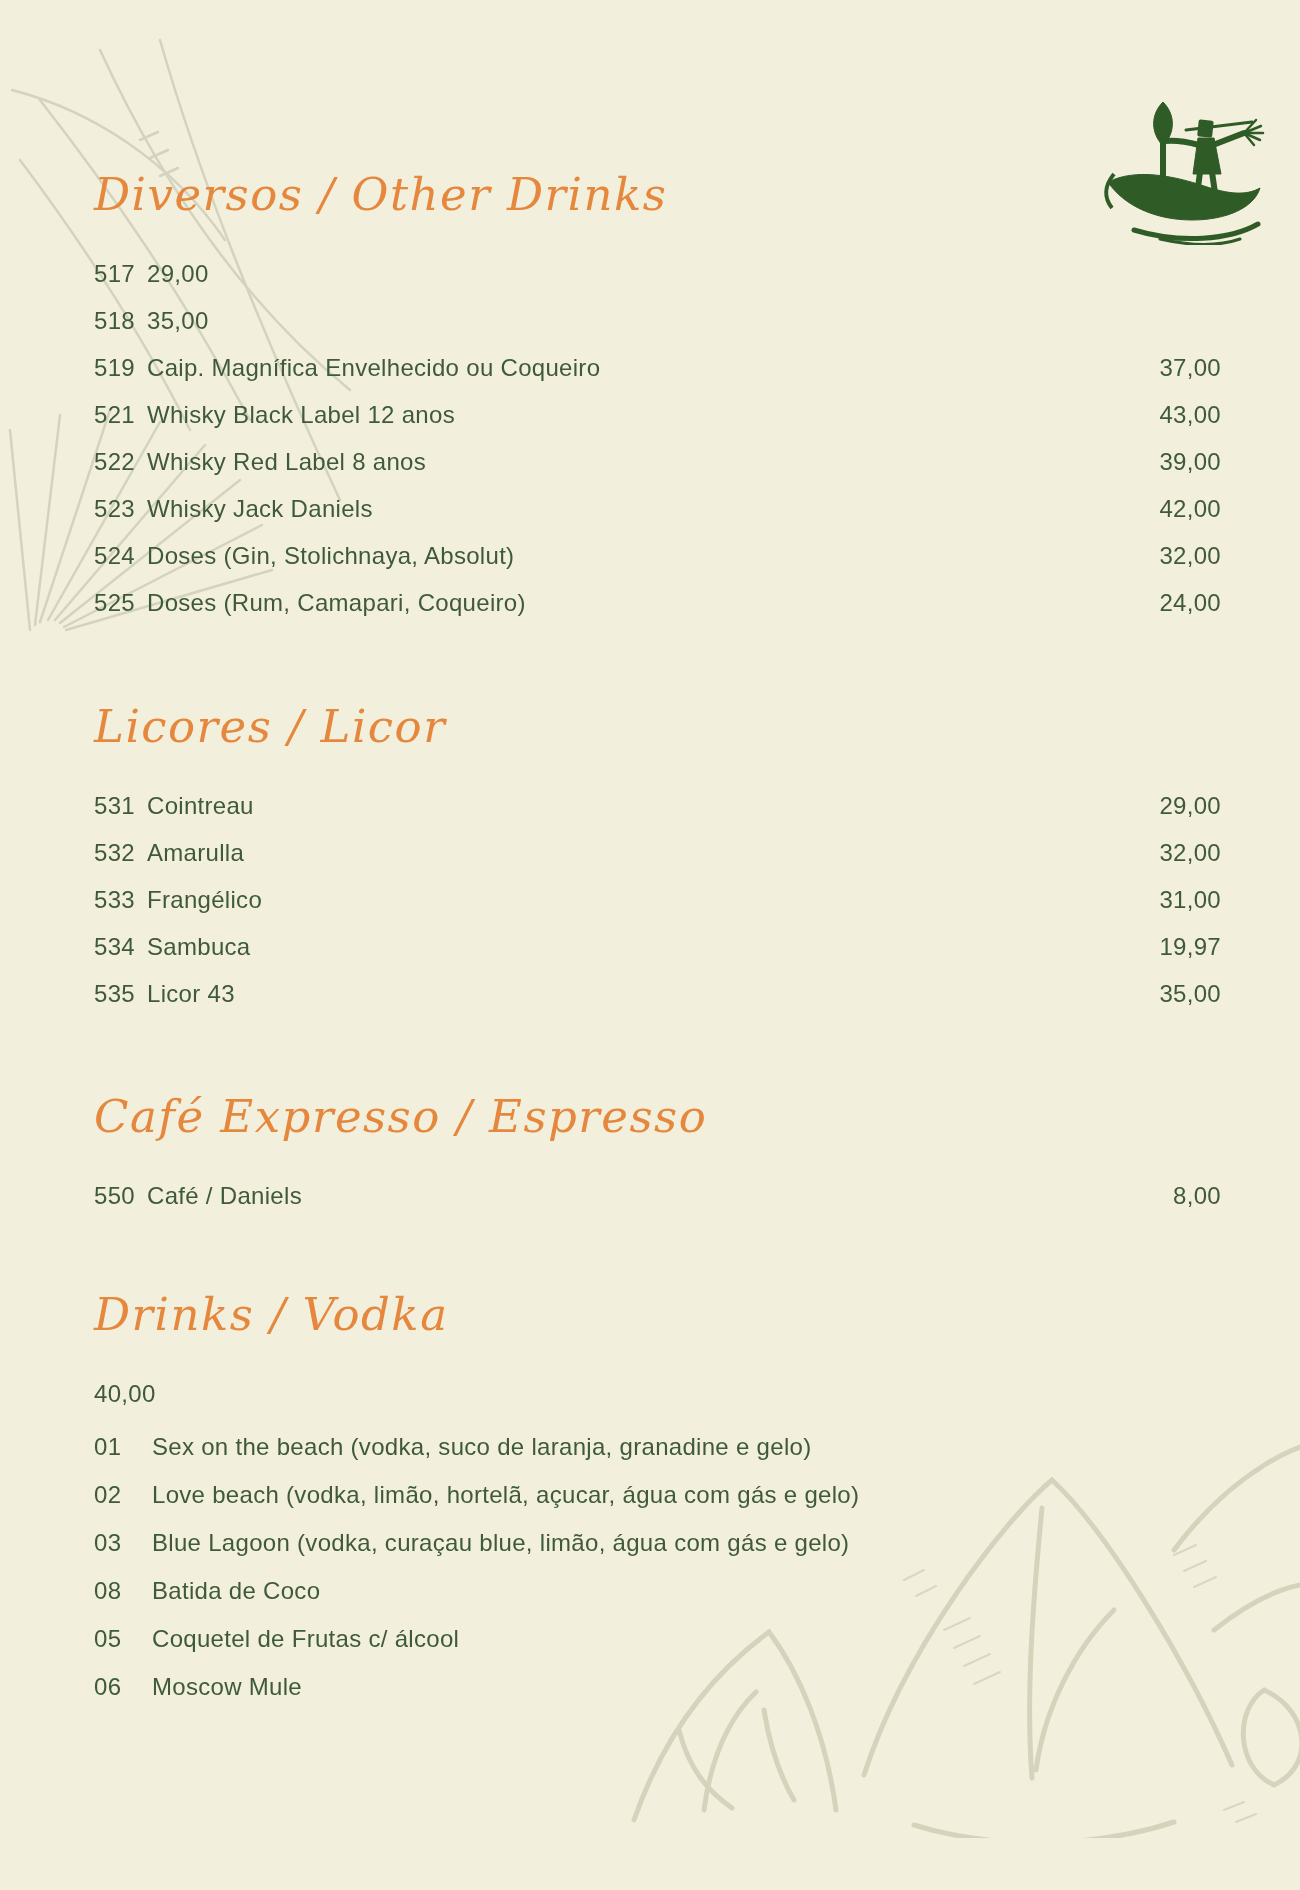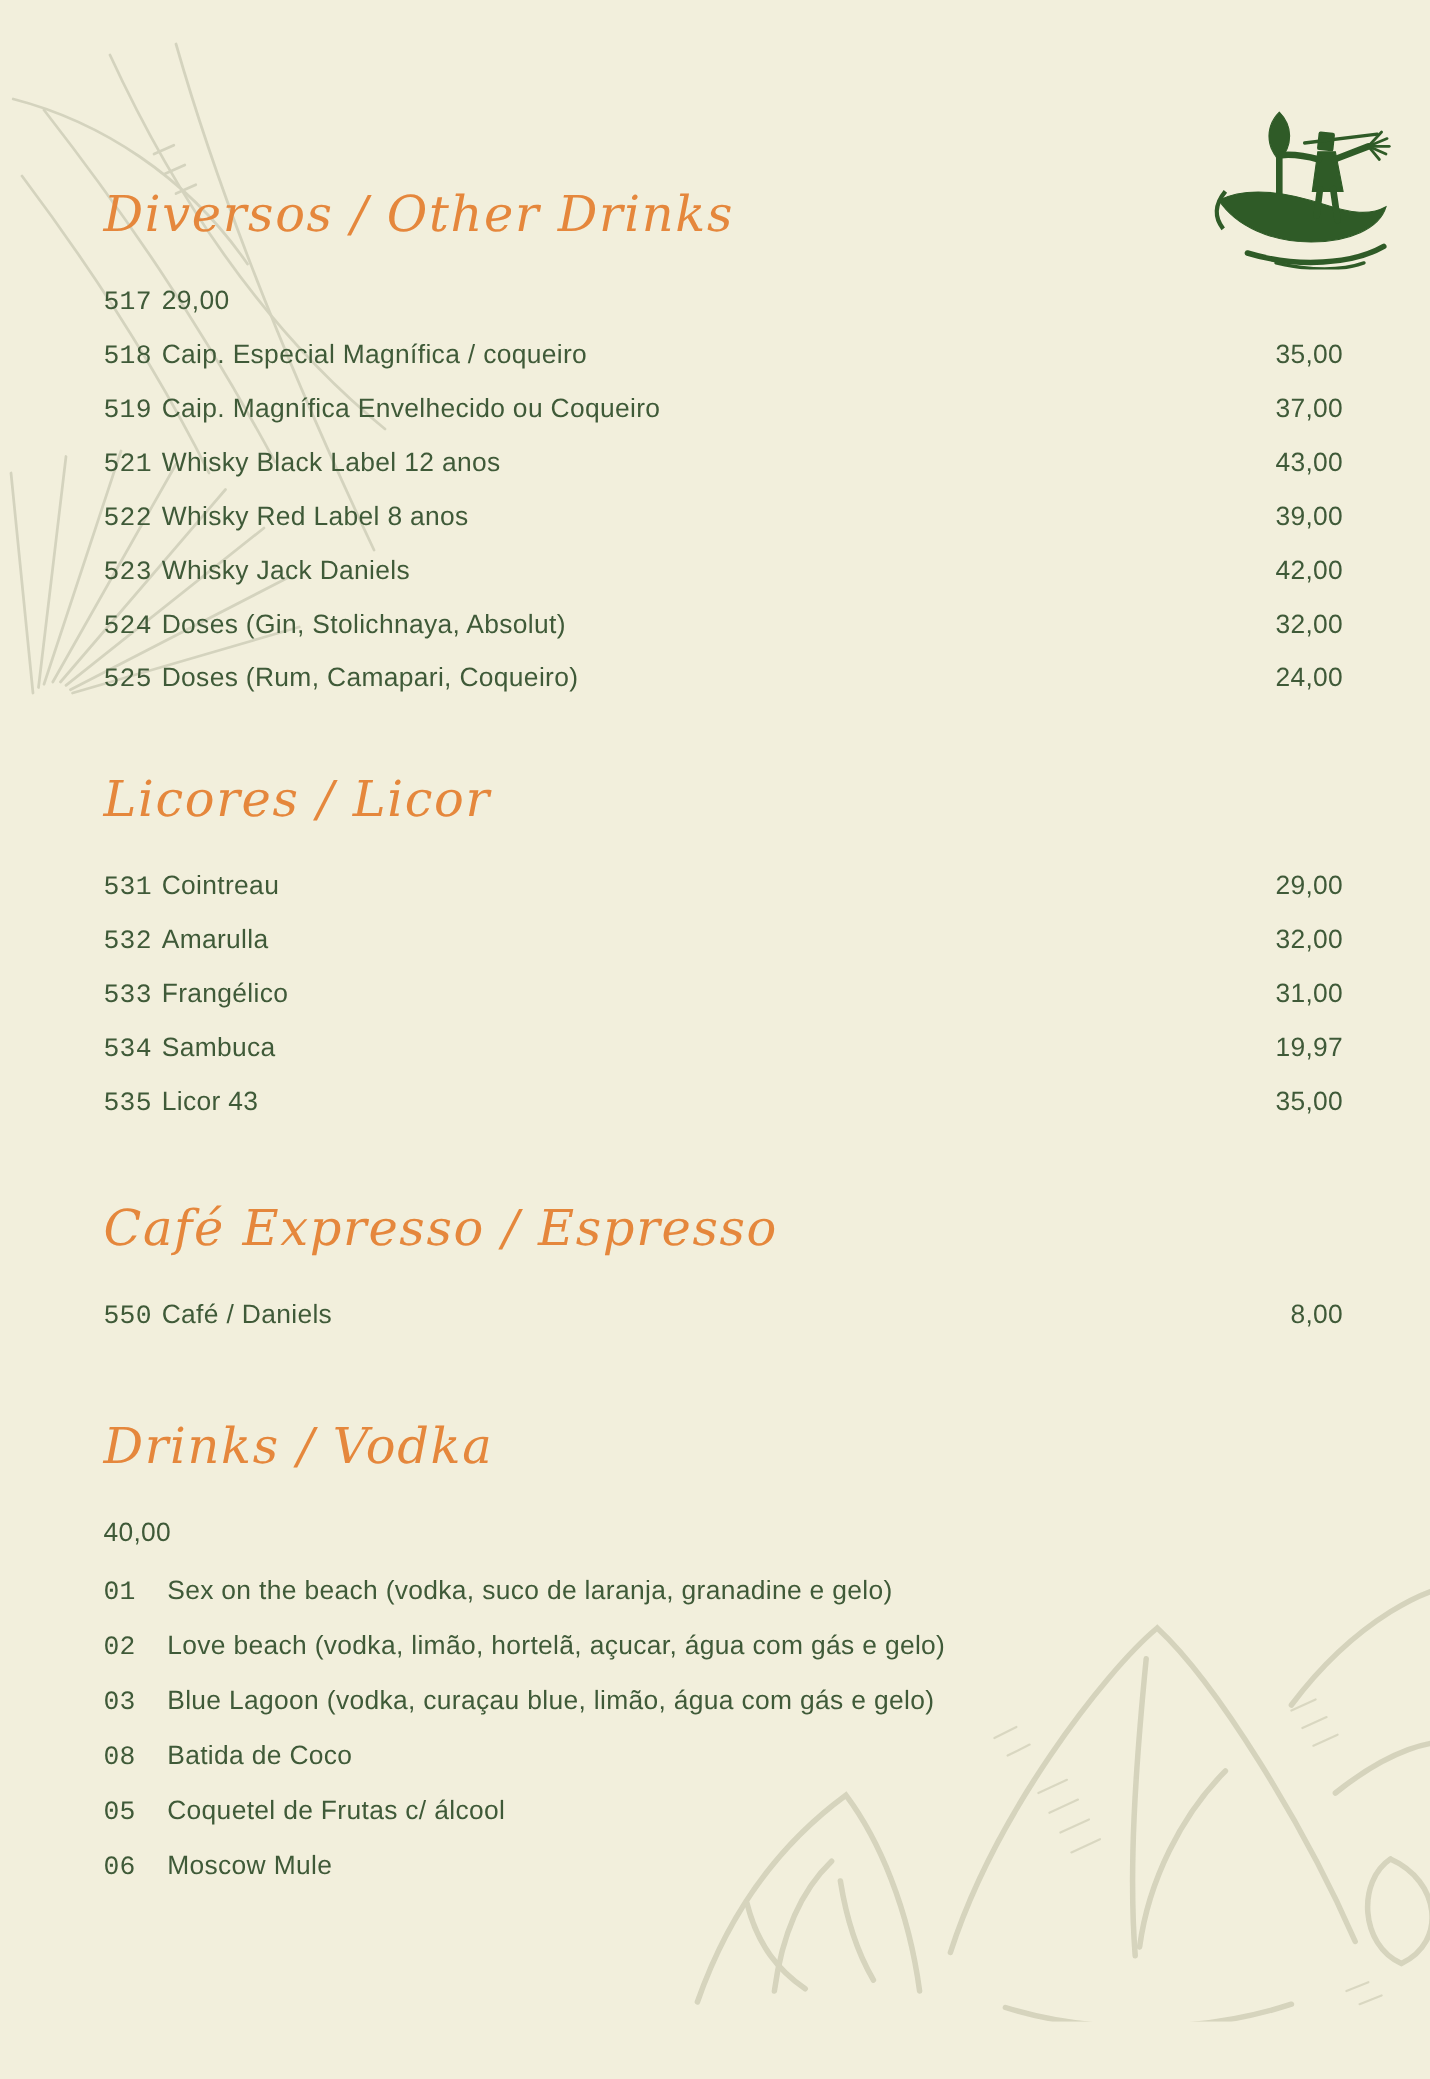--- a/index.html
+++ b/index.html
@@ -38,21 +38,21 @@
   .menu-row {
     display:flex;
     align-items:baseline;
     font-size:24px;
     line-height:24px;
     letter-spacing:0.3px;
     color:#3f5a38;
     margin-bottom:23px;
   }
   .sec-3 .menu-row { margin-bottom:24px; }
-  .menu-row .num { flex:none; width:53px;font-family:Liberation Mono, monospace; }
+  .menu-row .num { flex:none; width:53px; }
   .sec-3 .menu-row .num { width:58px; }
   .menu-row .name { flex:1 1 auto; padding-right:12px; }
   .menu-row .price { flex:none; text-align:right; }
   .menu-row.price-only { margin-bottom:29px; }
 </style>
 </head>
 <body>
 
 <div class="page">
 
@@ -133,21 +133,20 @@
 
   <div class="section sec-0">
     <h2 class="section-title">Diversos / Other Drinks</h2>
     <div class="menu-rows">
         <div class="menu-row">
           <span class="num">517</span>
           <span class="price">29,00</span>
         </div>
         <div class="menu-row">
           <span class="num">518</span>
-          <span class="name">Caip. Especial Magnífica / coqueiro</span>
           <span class="price">35,00</span>
         </div>
         <div class="menu-row">
           <span class="num">519</span>
           <span class="name">Caip. Magnífica Envelhecido ou Coqueiro</span>
           <span class="price">37,00</span>
         </div>
         <div class="menu-row">
           <span class="num">521</span>
           <span class="name">Whisky Black Label 12 anos</span>

